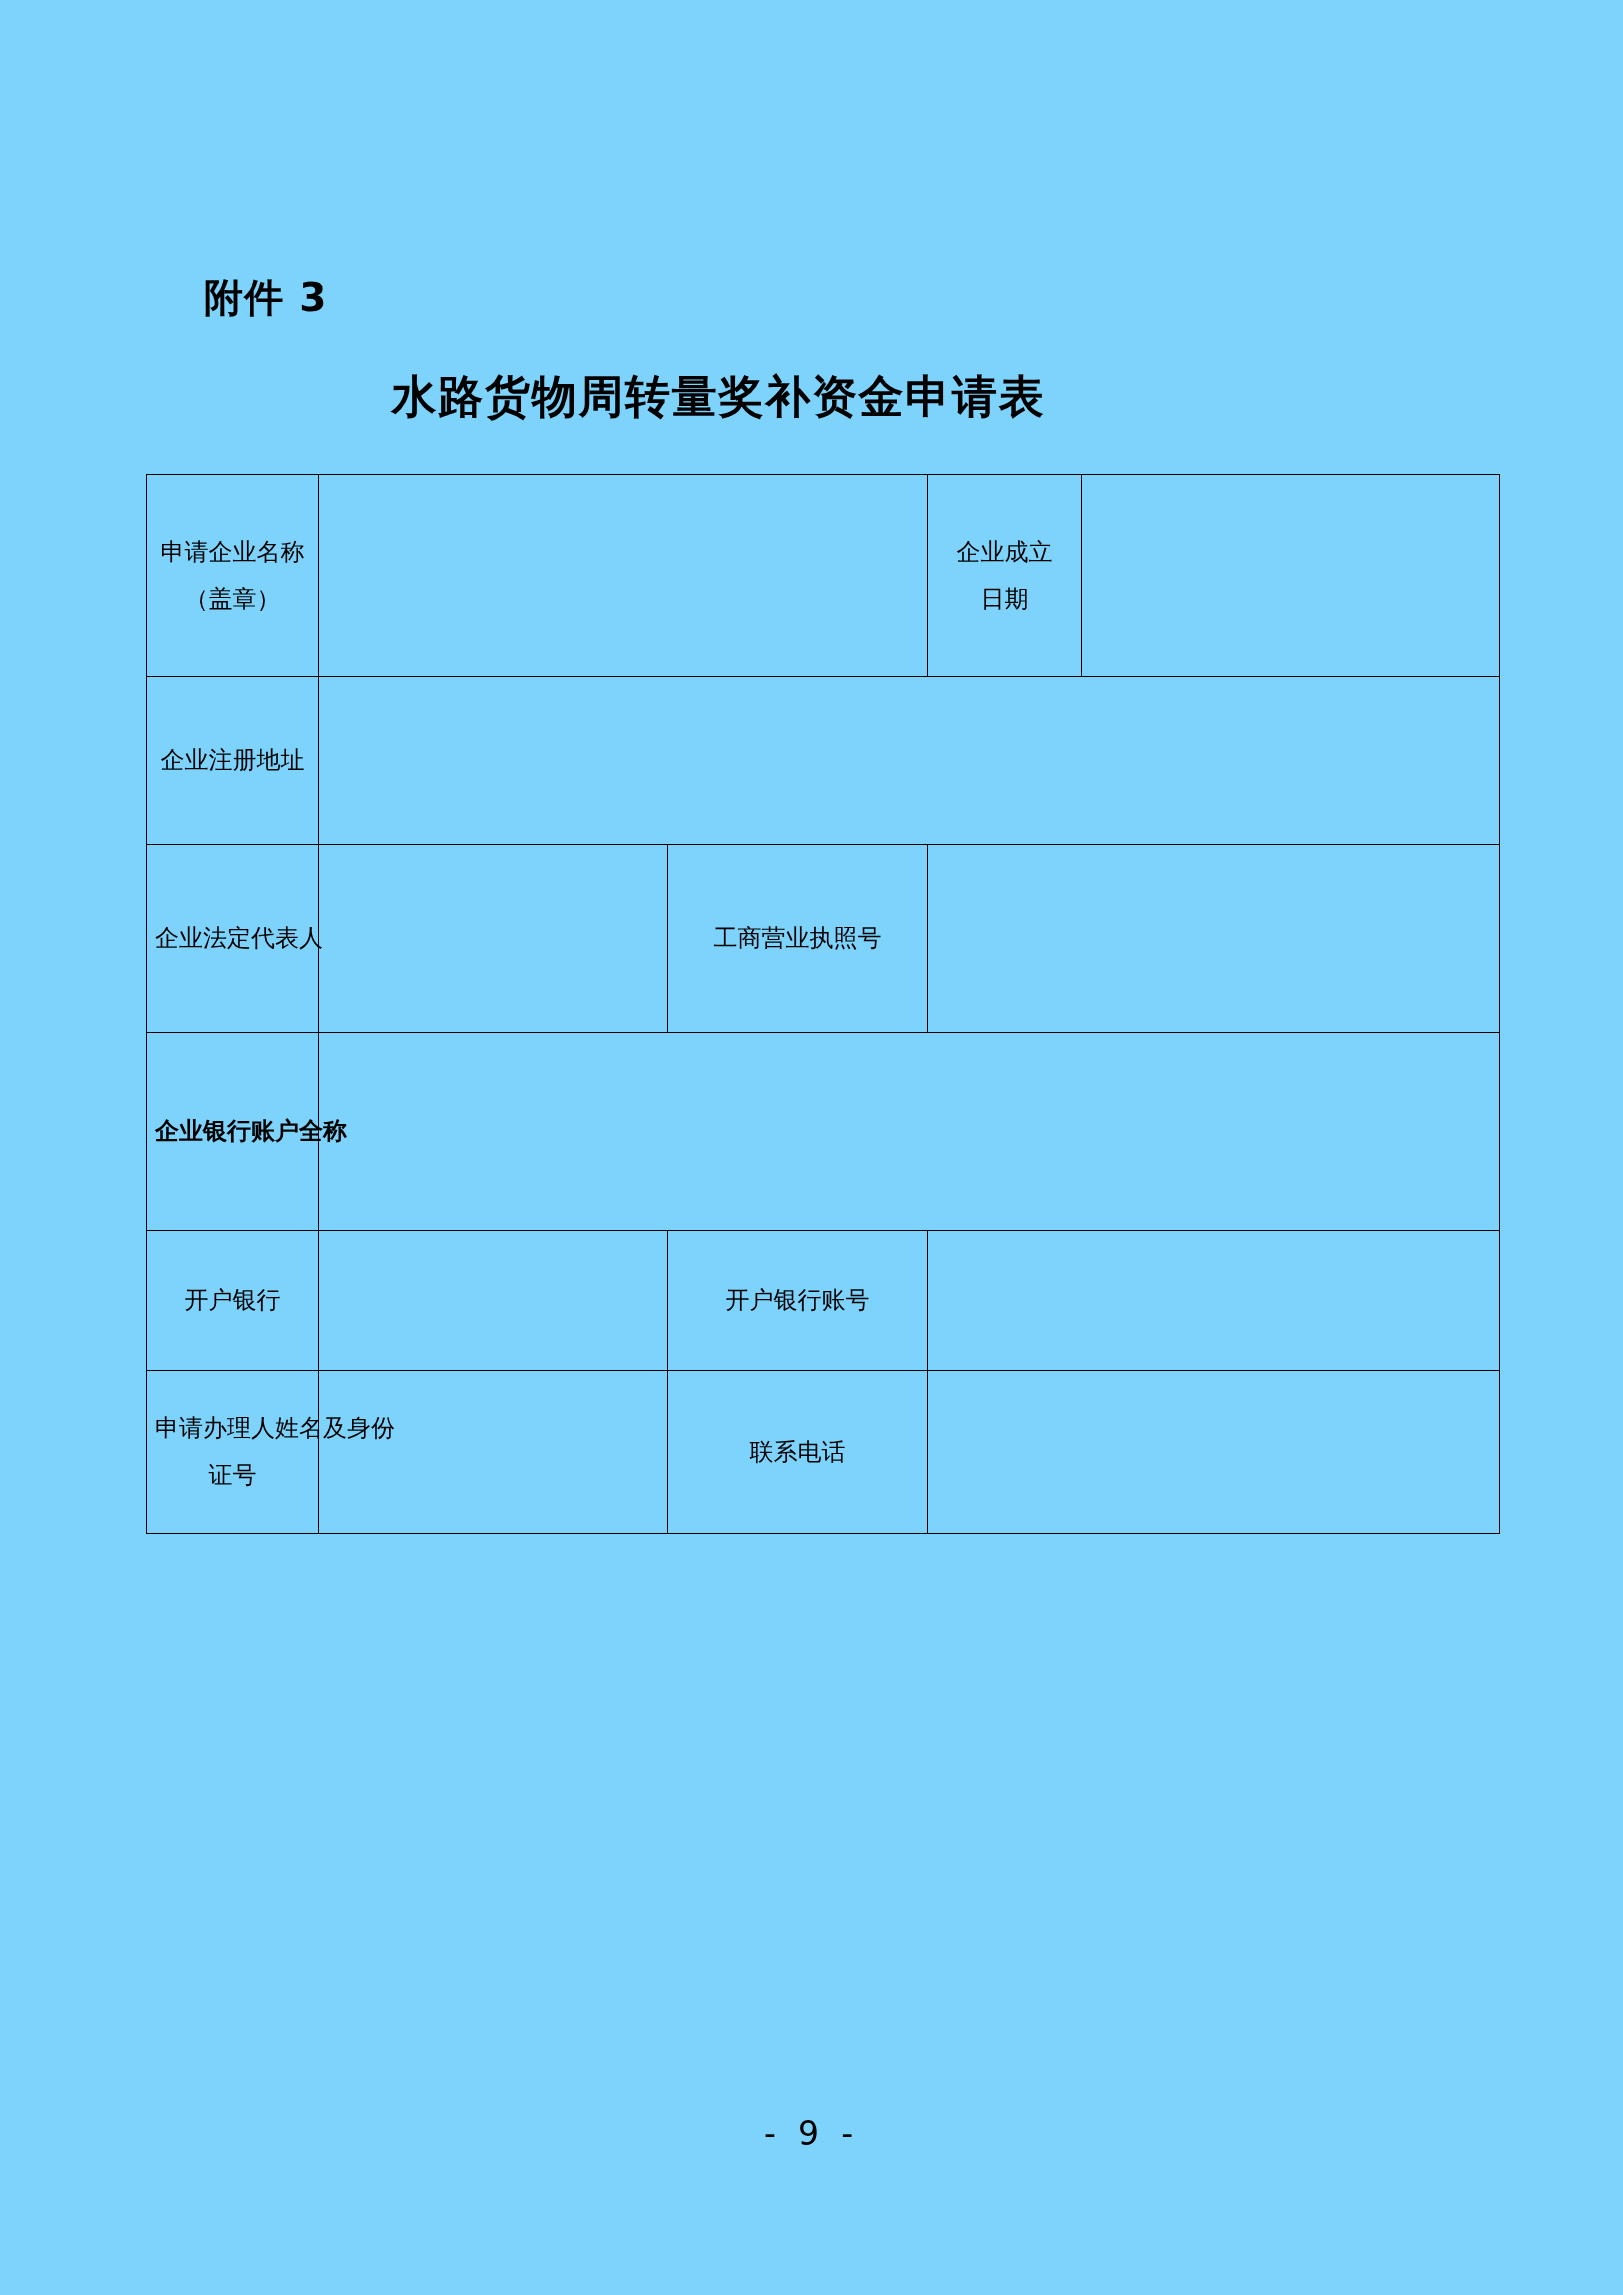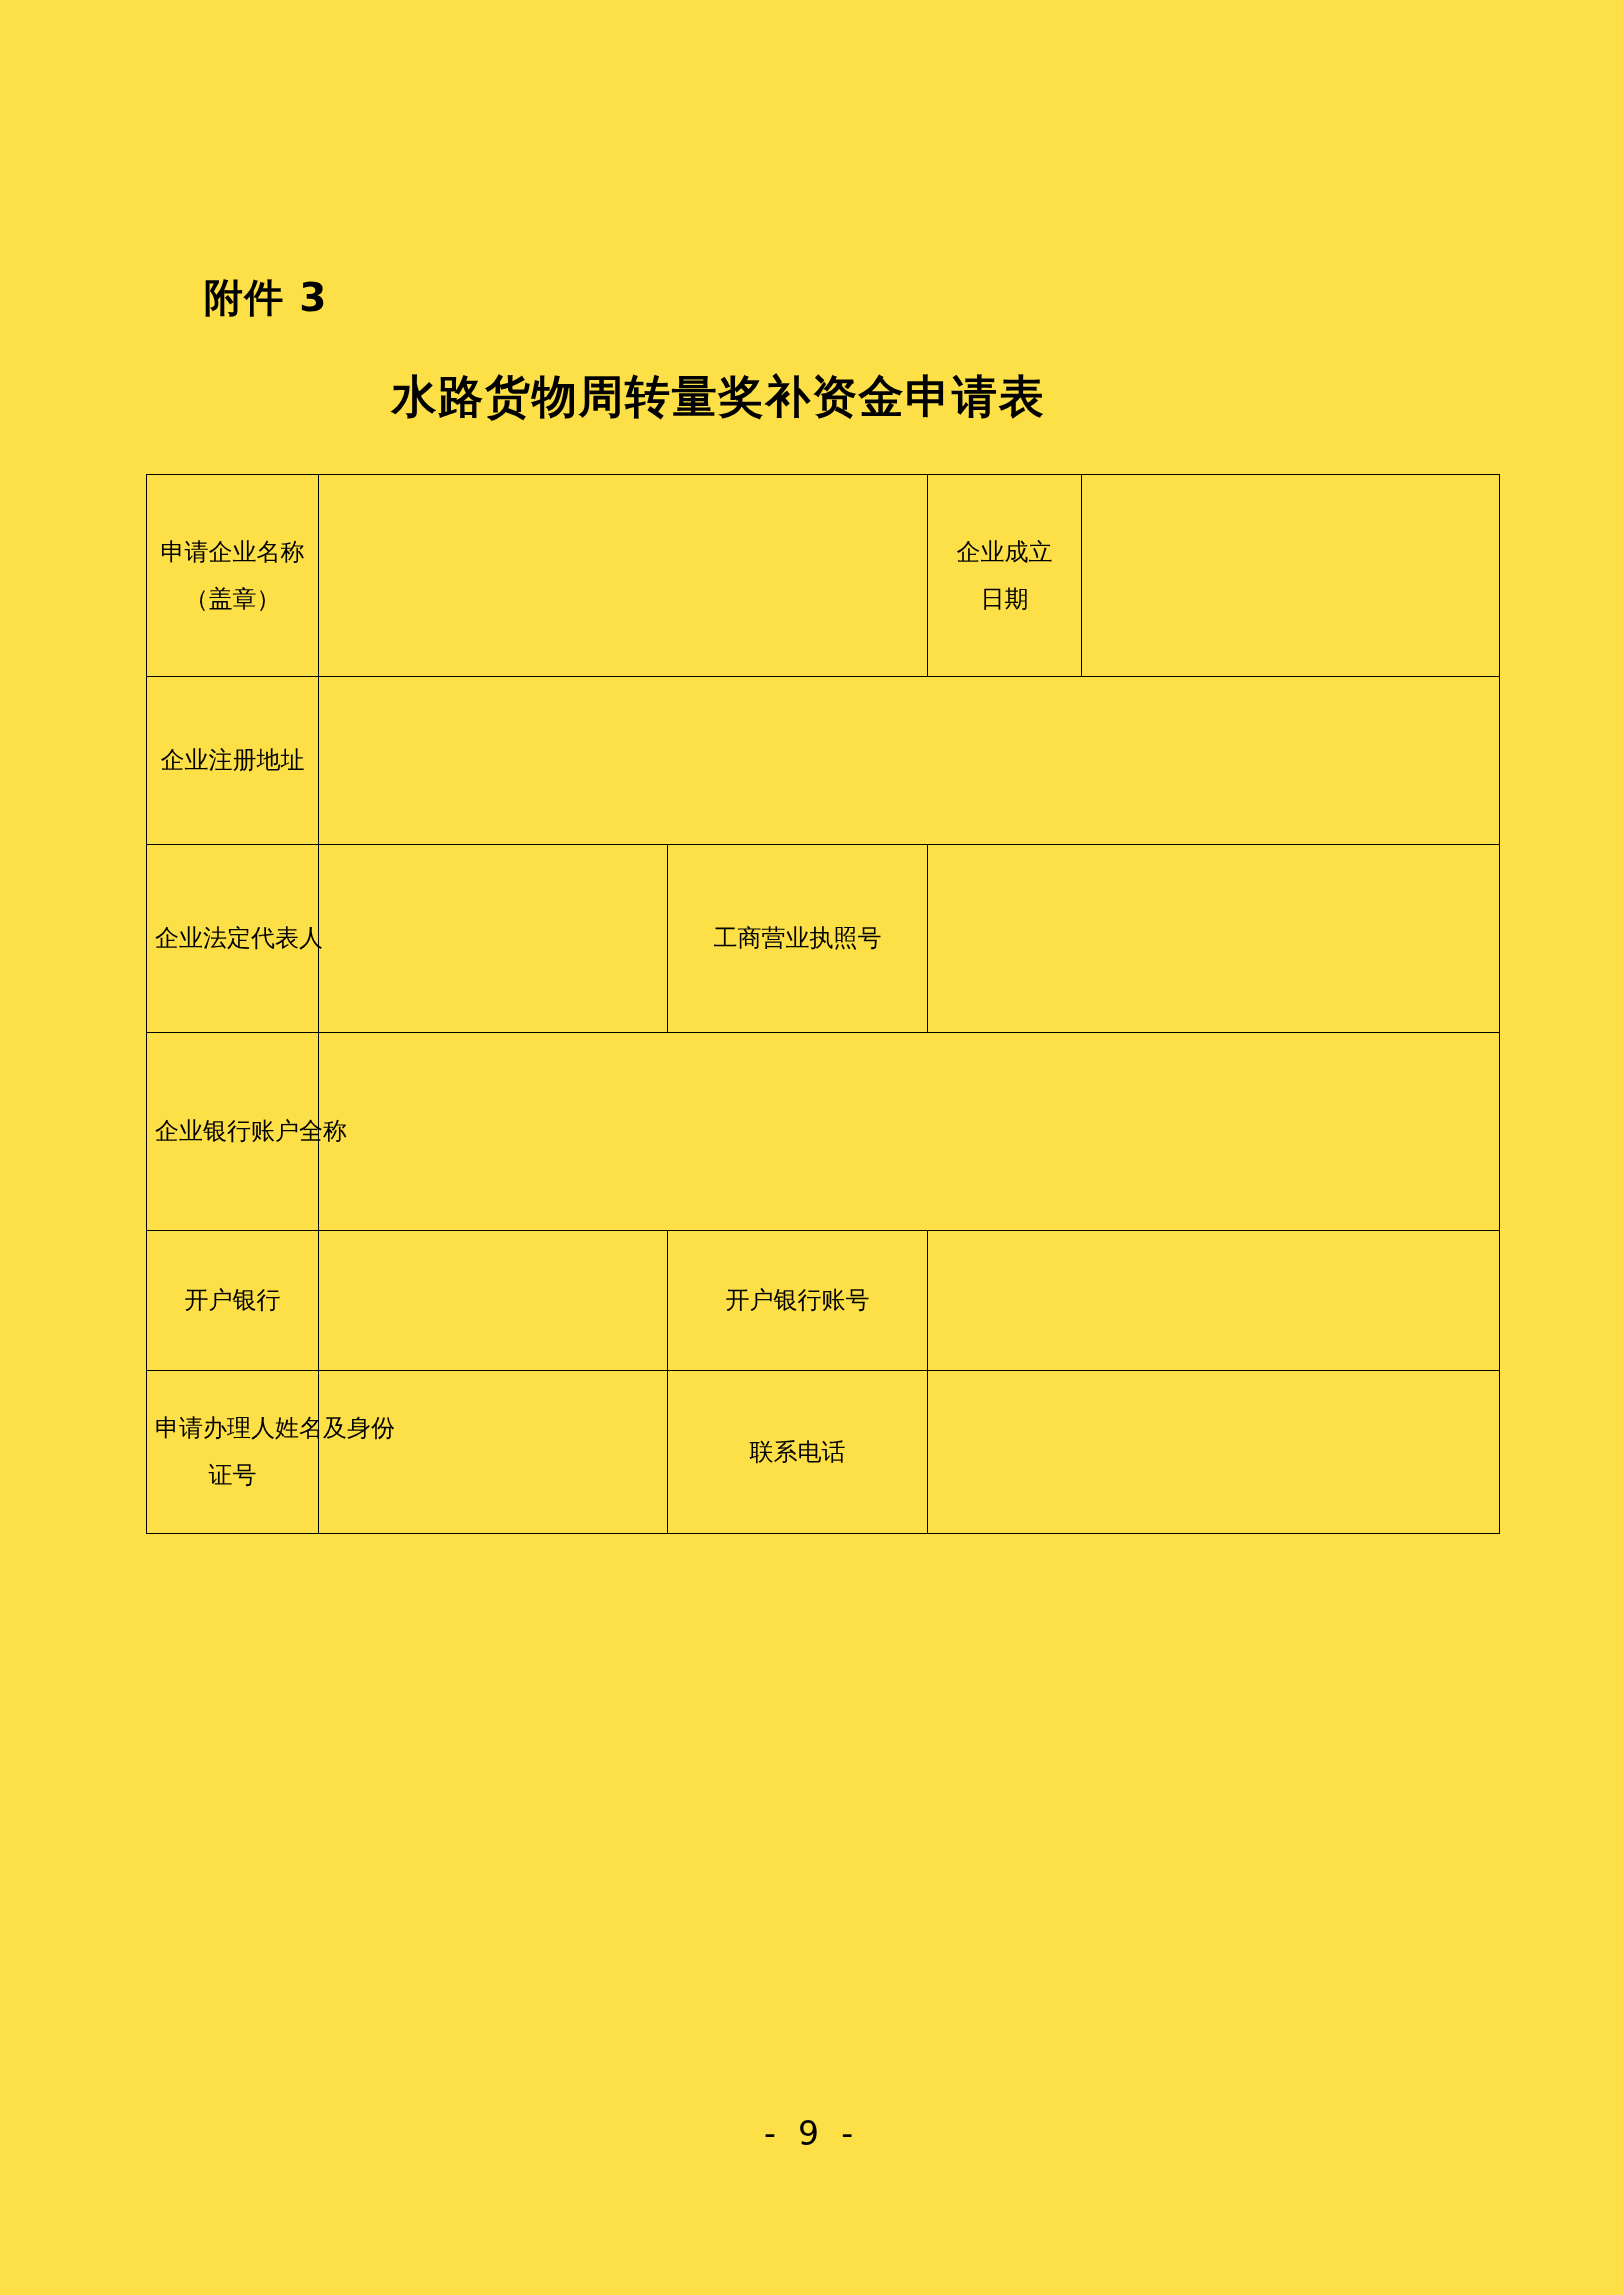--- a/index.html
+++ b/index.html
@@ -15,21 +15,21 @@
     color: #000000;
     overflow: hidden;
   }
 
   .page {
     position: absolute;
     left: 0;
     top: 0;
     width: 1623px;
     height: 2295px;
-    background: #fde047;
+    background: #7dd3fc;
   }
 
   
   .attach-label {
     position: absolute;
     left: 204px;
     top: 278px;
     font-family: "DejaVu Sans", "Liberation Sans", sans-serif;
     font-size: 39px;
     font-weight: 700;
@@ -73,21 +73,21 @@
     word-break: keep-all;
   }
   .lbl { white-space: normal; }
   .lbl .l2 { display: block; }
   .val { }
 
   
   .r1 td { height: 177px; }
   .r2 td { height: 143px; }
   .r3 td { height: 163px; }
-  .r4 td { height: 173px; }
+  .r4 td { height: 173px; font-weight: bold; }
   .r5 td { height: 115px; }
   .r6 td { height: 138px; }
   .r7 td { height: 124px; }
   .r8 td { height: 181px; }
 
   .remark-cell {
     text-align: left;
     padding-left: 36px;
     vertical-align: middle;
   }

